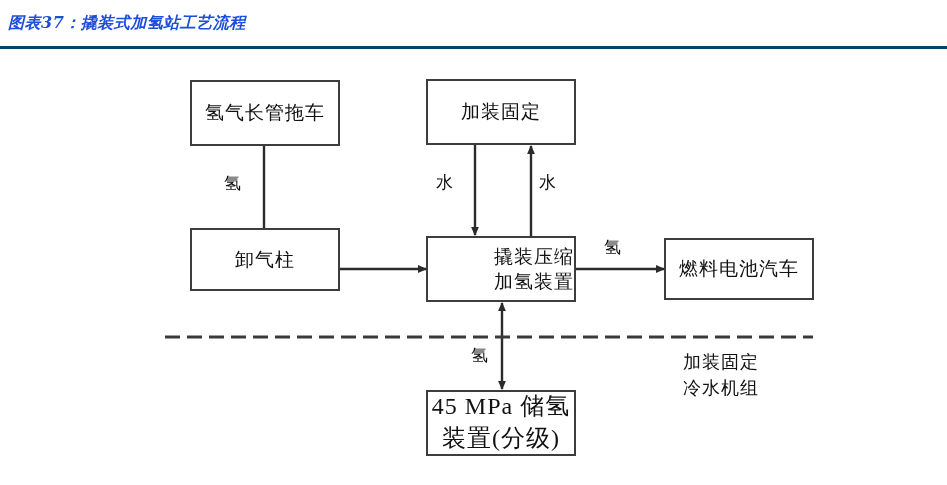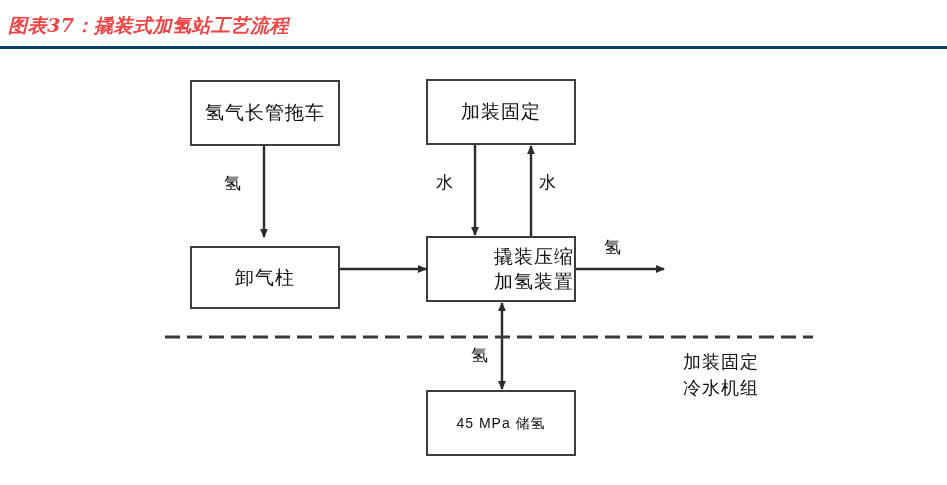--- a/index.html
+++ b/index.html
@@ -17,24 +17,24 @@
     height: 485px;
     background: #ffffff;
     overflow: hidden;
   }
   
   #figure-title {
     position: absolute;
     left: 8px;
     top: 13px;
     font-family: "DejaVu Serif", "Liberation Serif", serif;
-    font-size: 19px;
+    font-size: 16px;
     font-weight: bold;
     font-style: italic;
-    color: #ef4444;
+    color: #1d4ed8;
     letter-spacing: 0.5px;
     white-space: nowrap;
   }
   #title-rule {
     position: absolute;
     left: 0px;
     top: 46px;
     width: 947px;
     height: 3px;
     background: #014466;
@@ -66,22 +66,22 @@
     align-items: center;
     justify-content: center;
     color: #111111;
     font-size: 19px;
     line-height: 1.32;
     text-align: center;
     letter-spacing: 1px;
   }
   .node .line2 { letter-spacing: 1px; }
   .node.mono-num {
-    font-family: Liberation Sans, sans-serif;
-    font-size: 14px;
+    font-family: Liberation Serif, serif;
+    font-size: 24px;
   }
   
   .edge-label {
     position: absolute;
     font-size: 17px;
     color: #111111;
     white-space: nowrap;
     letter-spacing: 1px;
   }
   
@@ -132,32 +132,36 @@
     </svg>
 
     <div class="node" style="left:178px; top:28px; width:150px; height:66px;">
       <span class="line1">氢气长管拖车</span>
     </div>
 
     <div class="node" style="left:414px; top:27px; width:150px; height:66px;">
       <span class="line1">加装固定</span>
     </div>
 
-    <div class="node" style="left:178px; top:194px; width:150px; height:63px;">
+    <div class="node" style="left:178px; top:176px; width:150px; height:63px;">
       <span class="line1">卸气柱</span>
     </div>
 
     <div class="node" style="left:414px; top:184px; width:150px; height:66px;align-items:flex-end;">
       <span class="line1">撬装压缩</span>
       <span class="line2">加氢装置</span>
     </div>
 
+    <div class="node" style="left:652px; top:186px; width:150px; height:62px;">
+      <span class="line1">燃料电池汽车</span>
+    </div>
 
     <div class="node mono-num" style="left:414px; top:338px; width:150px; height:66px;">
       <span class="line1">45 MPa 储氢</span>
+      <span class="line2">装置(分级)</span>
     </div>
 
     <div class="edge-label" style="left:212px; top:120px;">氢</div>
 
     <div class="edge-label" style="left:424px; top:119px;">水</div>
 
     <div class="edge-label" style="left:527px; top:119px;">水</div>
 
     <div class="edge-label" style="left:592px; top:184px;">氢</div>
 

